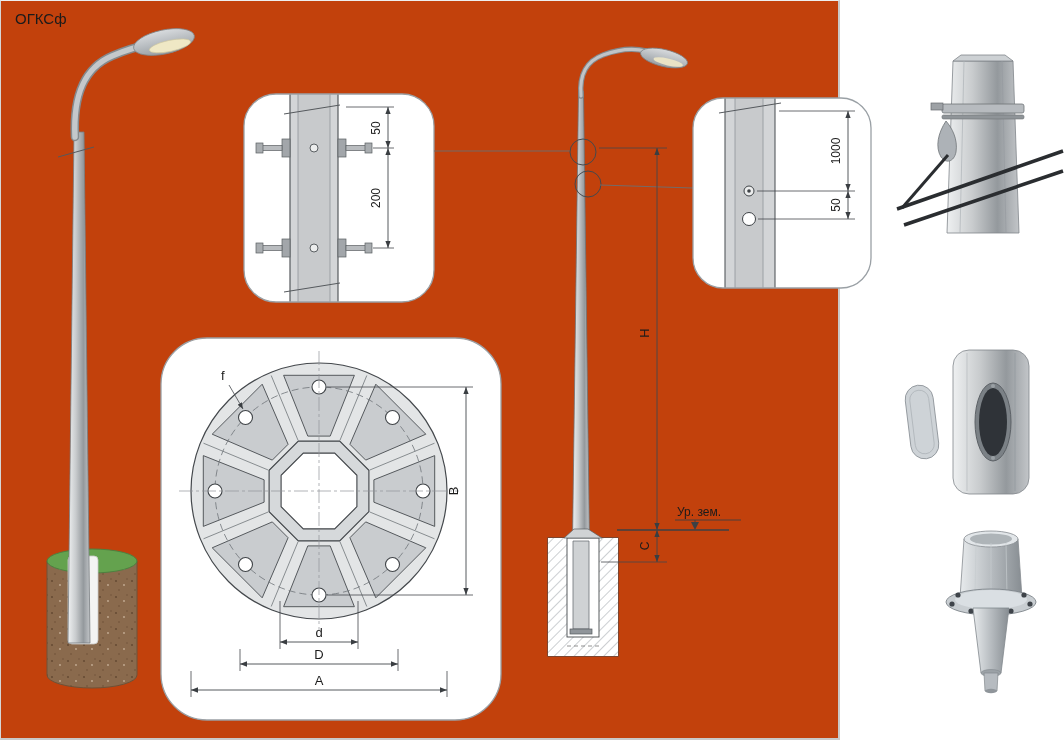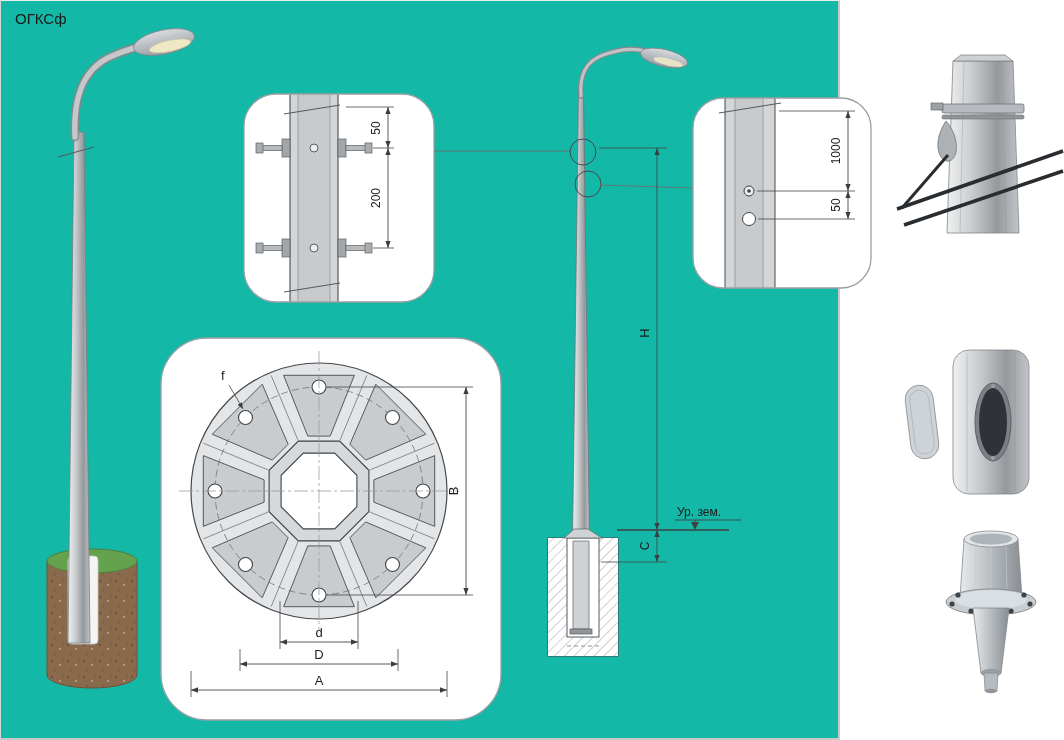--- a/index.html
+++ b/index.html
@@ -1,16 +1,16 @@
 <!DOCTYPE html>
 <html><head>
 <meta charset="utf-8">
 <style>
   html,body{margin:0;padding:0;background:#fff;}
-  .page{width:840px;height:740px;position:relative;background:#14b8a6;box-sizing:border-box;
+  .page{width:840px;height:740px;position:relative;background:#c2410c;box-sizing:border-box;
         border-right:2px solid #c9c9c9;border-bottom:2px solid #c9c9c9;border-left:1px solid #d6d6d6;border-top:1px solid #eee;}
   svg{position:absolute;left:0;top:0;}
   svg text{font-family:"Liberation Sans","DejaVu Sans",sans-serif;fill:#1b1b1b;}
   .dim{font-size:12px;}
   .lbl{font-size:13px;}
   .frame{fill:none;stroke:#9aa0a5;stroke-width:1.3;}
   .thin{stroke:#44484c;stroke-width:0.8;}
   .dimline{stroke:#44484c;stroke-width:0.9;}
   .leader{stroke:#6a6f73;stroke-width:0.9;}
 </style>

